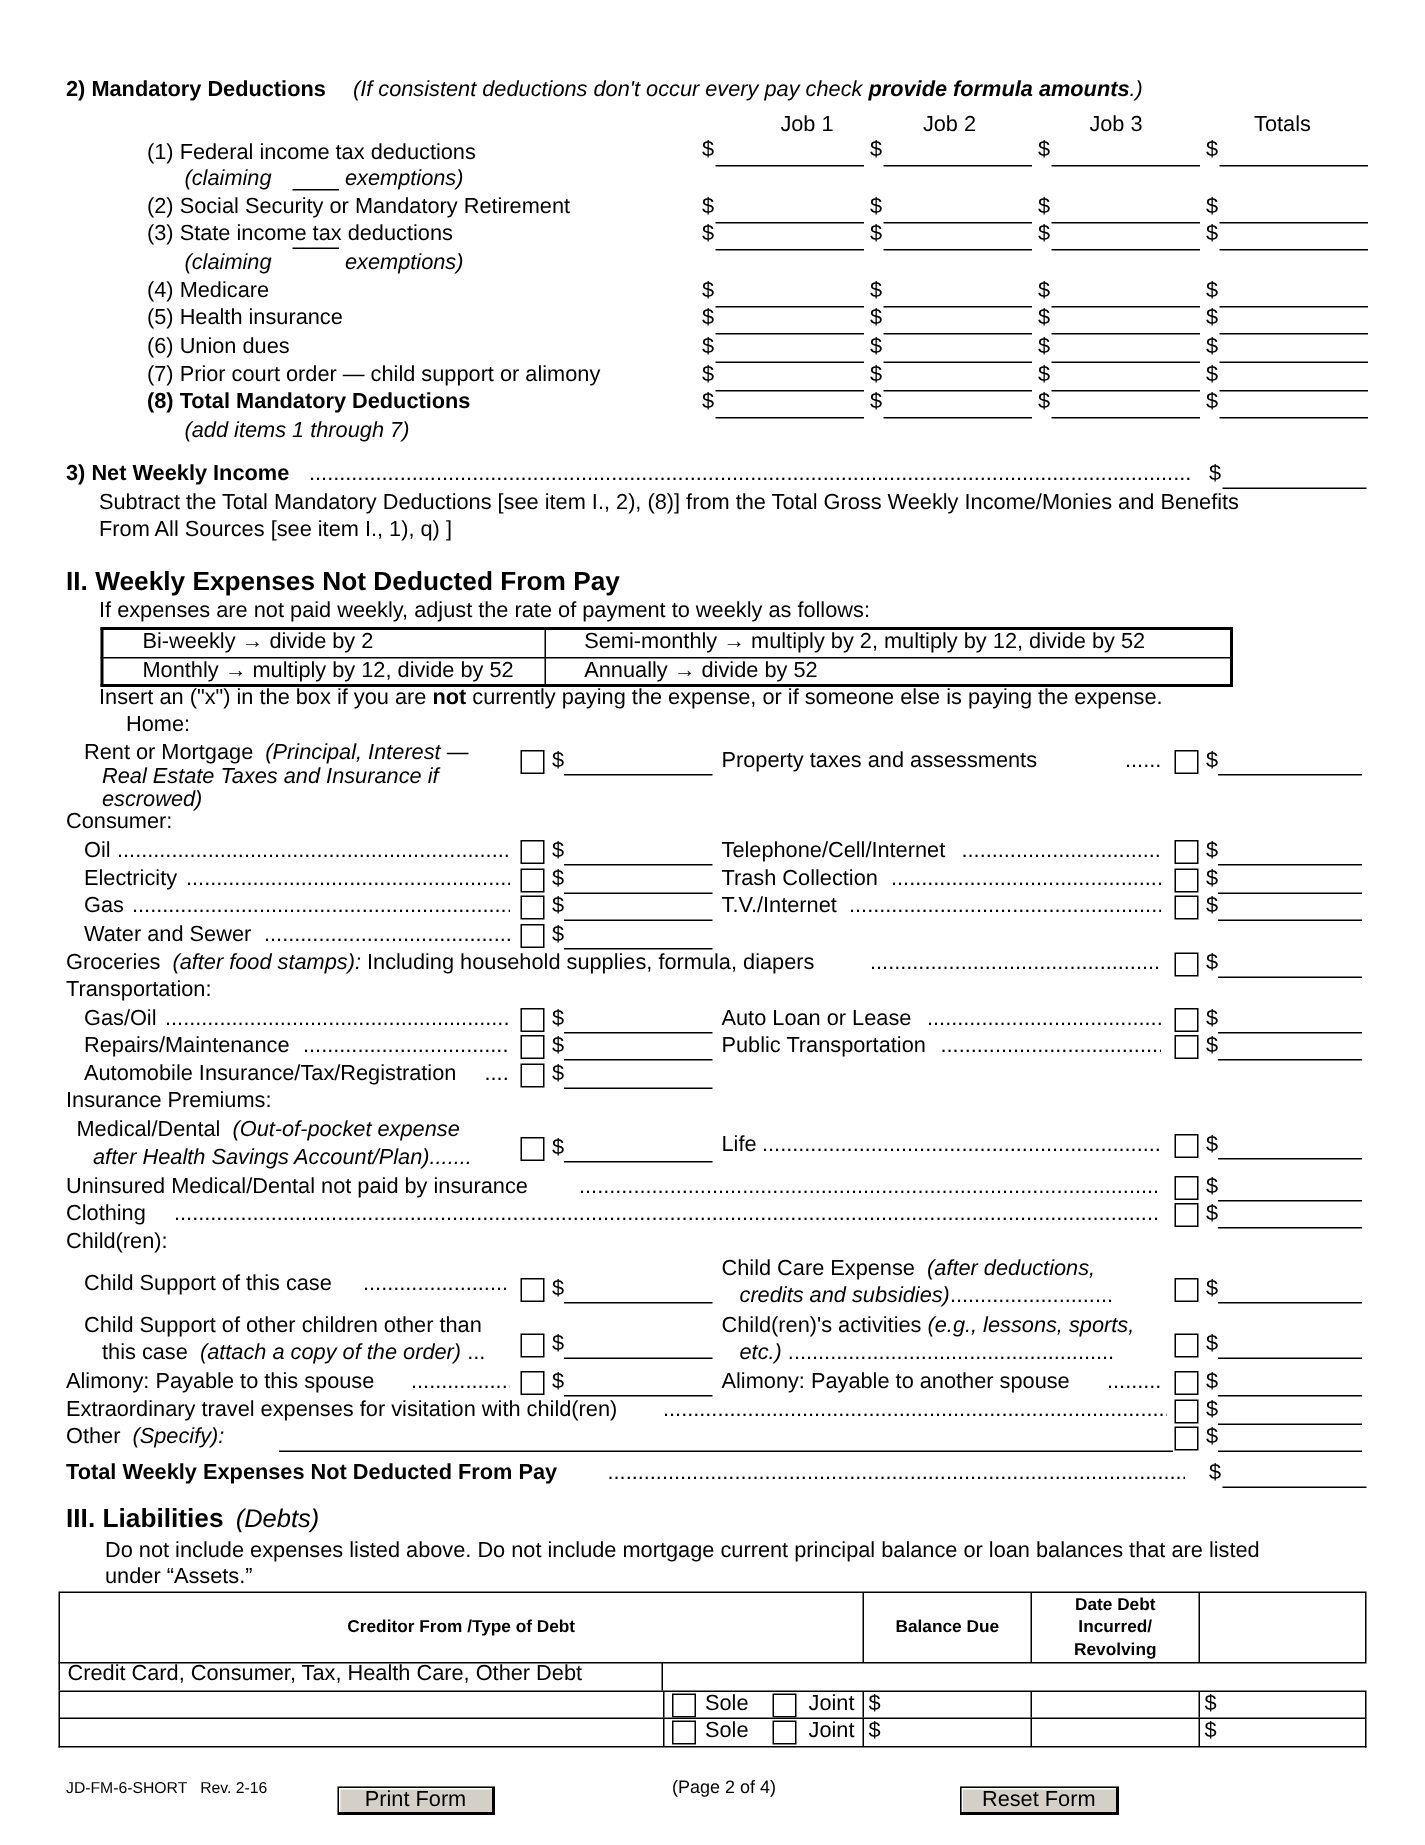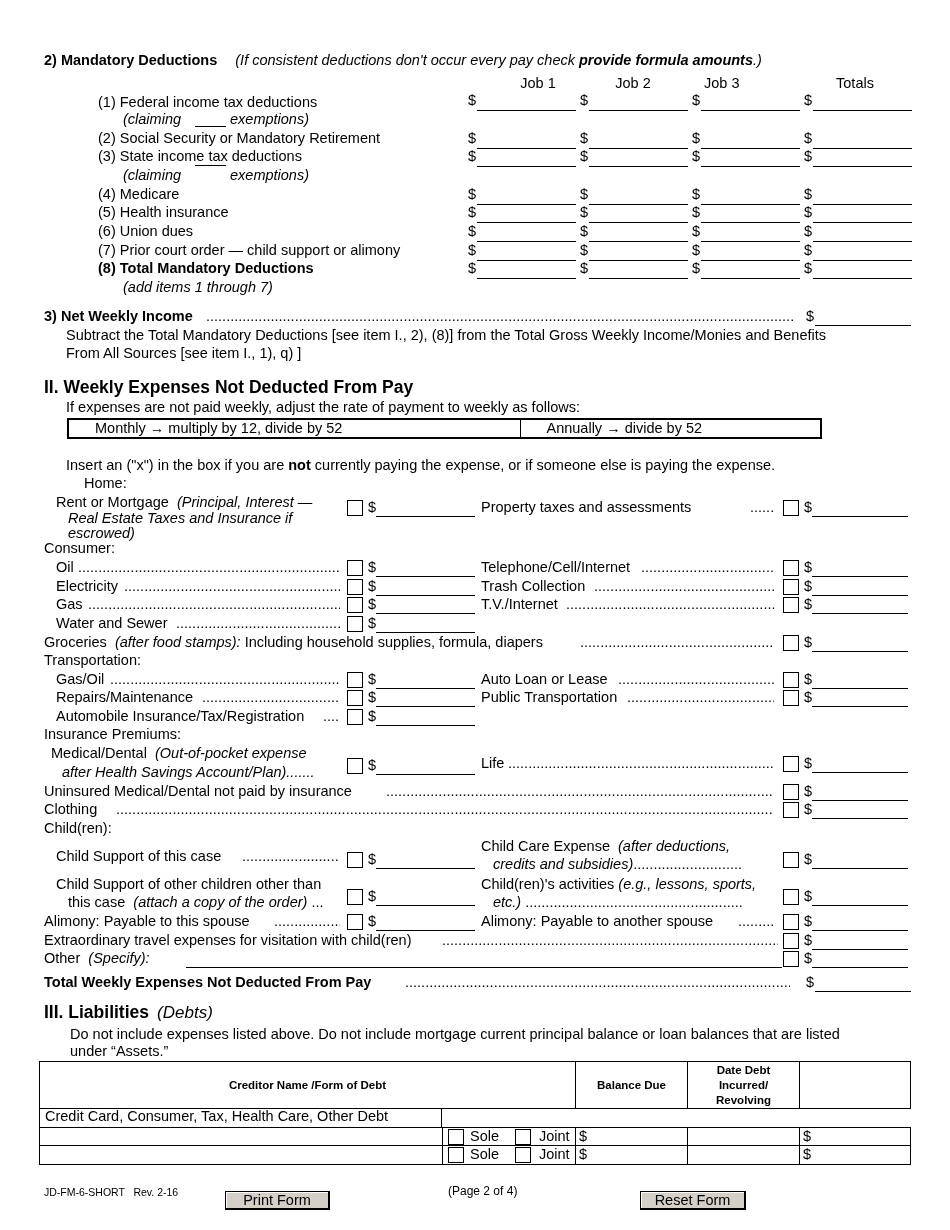--- a/index.html
+++ b/index.html
@@ -23,21 +23,21 @@
 <body>
 
 <div class="abs" style="left:44px;top:52px;">
   <span class="b">2) Mandatory Deductions</span>
   <span style="display:inline-block;width:10px;"></span>
   <span class="i"><span>(If consistent deductions don't occur every pay check </span><b>provide formula amounts</b><span>.)</span></span>
 </div>
 
 <div class="abs" style="left:498px;top:75px;width:80px;text-align:center;">Job 1</div>
 <div class="abs" style="left:593px;top:75px;width:80px;text-align:center;">Job 2</div>
-<div class="abs" style="left:704px;top:75px;width:80px;">Job 3</div>
+<div class="abs" style="left:704px;top:75px;width:80px;text-align:center;">Job 3</div>
 <div class="abs" style="left:815px;top:75px;width:80px;text-align:center;">Totals</div>
 
 <div id="mandatory-rows">
     <div class="dollar" style="left:468px;top:92px;">$</div>
     <div class="hline" style="left:477px;top:110px;width:99px;"></div>
     <div class="dollar" style="left:580px;top:92px;">$</div>
     <div class="hline" style="left:589px;top:110px;width:99px;"></div>
     <div class="dollar" style="left:692px;top:92px;">$</div>
     <div class="hline" style="left:701px;top:110px;width:99px;"></div>
     <div class="dollar" style="left:804px;top:92px;">$</div>
@@ -123,20 +123,24 @@
 <div class="dollar" style="left:806px;top:308px;">$</div>
 <div class="hline" style="left:815px;top:325px;width:96px;"></div>
 <div class="abs" style="left:66px;top:327px;">Subtract the Total Mandatory Deductions [see item I., 2), (8)] from the Total Gross Weekly Income/Monies and Benefits</div>
 <div class="abs" style="left:66px;top:345px;">From All Sources [see item I., 1), q) ]</div>
 
 <div class="abs h2" style="left:44px;top:377px;line-height:20px;">II. Weekly Expenses Not Deducted From Pay</div>
 <div class="abs" style="left:66px;top:399px;">If expenses are not paid weekly, adjust the rate of payment to weekly as follows:</div>
 
 <table class="rate-table">
   <tbody>
+      <tr>
+    <td style="width:295px;">Bi-weekly → divide by 2</td>
+    <td>Semi-monthly → multiply by 2, multiply by 12, divide by 52</td>
+  </tr>
   <tr>
     <td>Monthly → multiply by 12, divide by 52</td>
     <td>Annually → divide by 52</td>
   </tr>
 </tbody>
   </table>
 
 <div class="abs" style="left:66px;top:457px;"><span>Insert an ("x") in the box if you are </span><b>not</b><span> currently paying the expense, or if someone else is paying the expense.</span></div>
 
 <div class="abs" style="left:44px;top:475px;margin-left:40px;">Home:</div>
@@ -293,21 +297,21 @@
 <div class="dots" style="left:405px;top:974px;width:385px;">................................................................................................................</div>
 <div class="dollar" style="left:806px;top:974px;">$</div>
 <div class="hline" style="left:815px;top:991px;width:96px;"></div>
 
 <div class="abs" style="left:44px;top:1002px;line-height:20px;"><span class="h2">III. Liabilities</span>&nbsp;&nbsp;<i style="font-size:17px;">(Debts)</i></div>
 <div class="abs" style="left:70px;top:1026px;">Do not include expenses listed above. Do not include mortgage current principal balance or loan balances that are listed</div>
 <div class="abs" style="left:70px;top:1043px;">under “Assets.”</div>
 
 <div class="liab">
   <div style="position:absolute;left:0;top:0;width:872px;height:48px;border:1px solid #000;">
-    <div style="position:absolute;left:0;top:0;width:536px;height:46px;border-right:1px solid #000;font-size:11.5px;font-weight:bold;display:flex;align-items:center;justify-content:center;">Creditor Name /Form of Debt</div>
+    <div style="position:absolute;left:0;top:0;width:536px;height:46px;border-right:1px solid #000;font-size:11.5px;font-weight:bold;display:flex;align-items:center;justify-content:center;">Creditor From /Type of Debt</div>
     <div style="position:absolute;left:648px;top:0;width:112px;height:46px;border-right:1px solid #000;font-size:11.5px;font-weight:bold;display:flex;align-items:center;justify-content:center;text-align:center;line-height:15px;padding:0 20px;white-space:normal;">Date Debt Incurred/ Revolving</div>
     <div style="position:absolute;left:536px;top:0;width:112px;height:46px;border-right:1px solid #000;font-size:11.5px;font-weight:bold;display:flex;align-items:center;justify-content:center;">Balance Due</div>
   </div>
   <div style="position:absolute;left:0;top:47px;width:403px;height:19px;border-left:1px solid #000;border-right:1px solid #000;font-size:14.5px;line-height:17px;padding-left:5px;">Credit Card, Consumer, Tax, Health Care, Other Debt</div>
   <div id="liab-rows">
       <div style="position:absolute;left:0;top:66px;width:872px;height:19px;border:1px solid #000;">
         <div style="position:absolute;left:0px;top:0;width:403px;height:17px;border-right:1px solid #000;line-height:17px;font-size:14.5px;"></div>
         <div style="position:absolute;left:403px;top:0;width:133px;height:17px;border-right:1px solid #000;line-height:17px;font-size:14.5px;">
           <div class="cb" style="left:5px;top:1px;"></div>
           <div class="abs" style="left:27px;top:0;">Sole</div>

